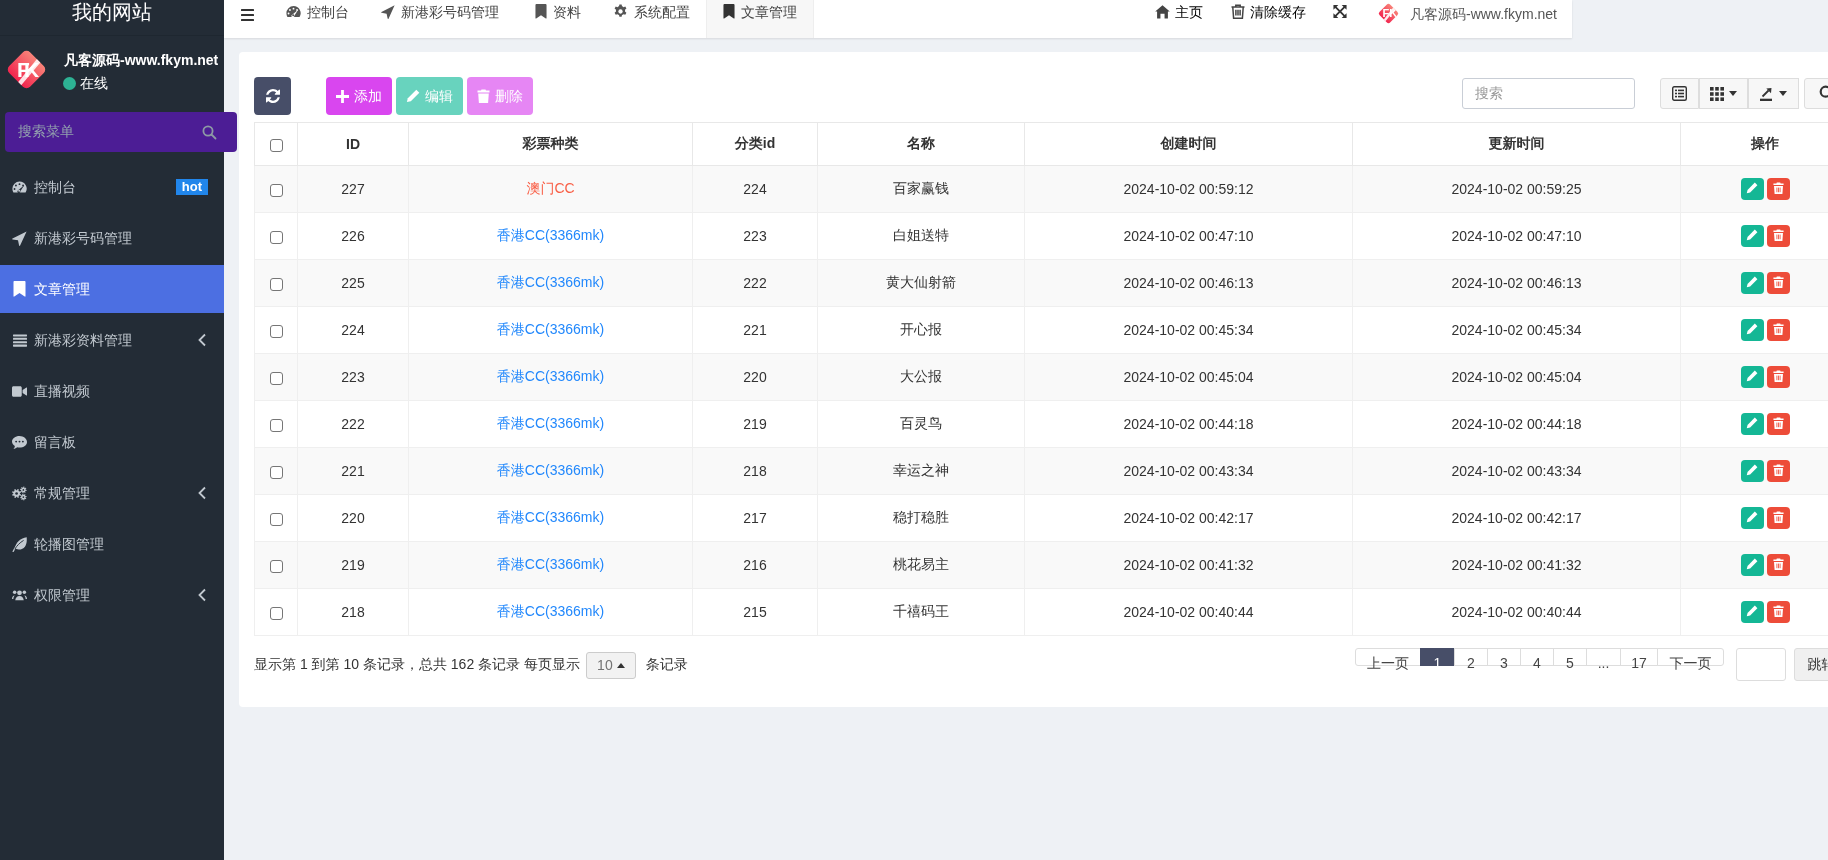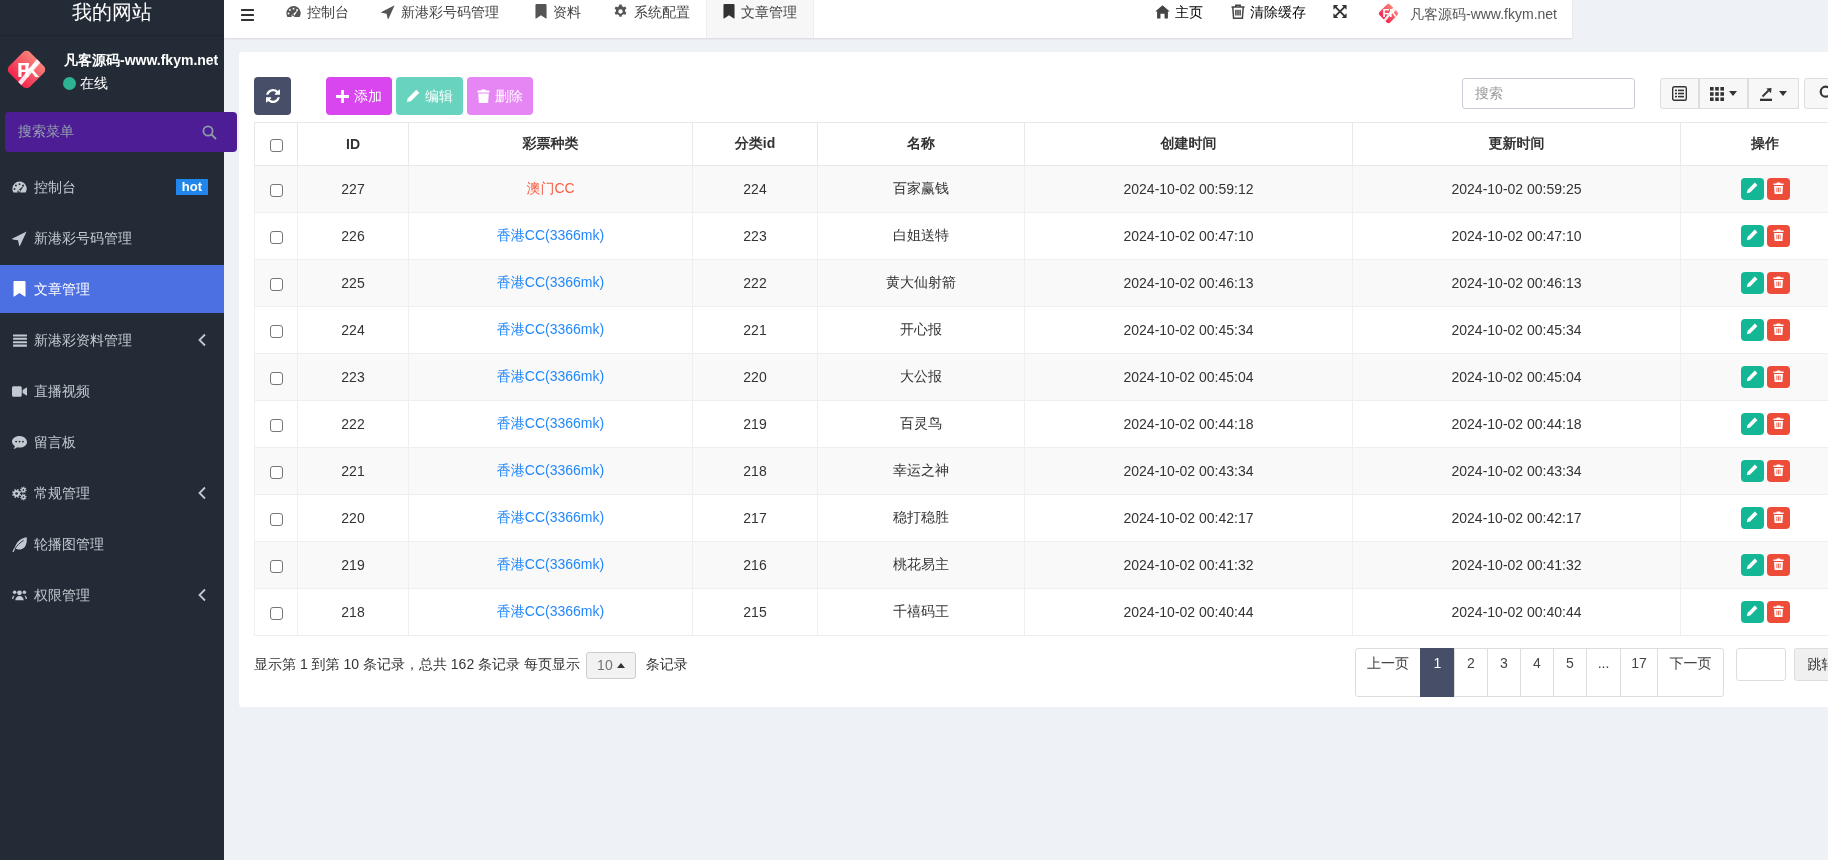--- a/index.html
+++ b/index.html
@@ -66,21 +66,21 @@
 #tbl a.red { color:#f95e45; text-decoration:none; }
 .cb { display:inline-block; width:13px; height:13px; border:1.2px solid #767676; border-radius:3px; background:#fff; vertical-align:middle; }
 .abtn { display:inline-block; width:23px; height:22px; border-radius:4px; vertical-align:middle; text-align:center; line-height:22px; }
 .abtn.g { background:#14b795; margin-right:3px; }
 .abtn.r { background:#ed4c39; }
 
 
 #tfoot-l { position:absolute; left:15px; top:597px; font-size:14px; color:#333; line-height:31px; }
 .pgsel { display:inline-block; width:50px; height:27px; background:#f2f2f2; border:1px solid #ccc; border-radius:3px; text-align:center; line-height:25px; color:#737373; margin:0 6px 0 2px; vertical-align:middle; }
 #pagin { position:absolute; left:1117px; top:596px; height:31px; }
-.pg { display:inline-block; height:49px; min-width:32px; padding:0 10px; border:1px solid #ddd; background:#fff; line-height:29px; text-align:center; color:#444; vertical-align:top; margin-left:-1px; font-size:14px; }
+.pg { display:inline-block; height:18px; min-width:32px; padding:0 10px; border:1px solid #ddd; background:#fff; line-height:29px; text-align:center; color:#444; vertical-align:top; margin-left:-1px; font-size:14px; }
 .pg.first { border-radius:3px 0 0 3px; }
 .pg.last { border-radius:0 3px 3px 0; }
 .pg.act { background:#474e68; border-color:#474e68; color:#fff; }
 #jump-inp { position:absolute; left:1497px; top:596px; width:50px; height:33px; border:1px solid #ddd; border-radius:3px; background:#fff; }
 #jump-btn { position:absolute; left:1555px; top:596px; width:55px; height:33px; background:#f0f0f0; border:1px solid #ddd; border-radius:3px; text-align:center; line-height:31px; color:#333; }
 </style>
 </head>
 <body>
 <div id="sidebar">
   <div id="sb-title">我的网站</div>

